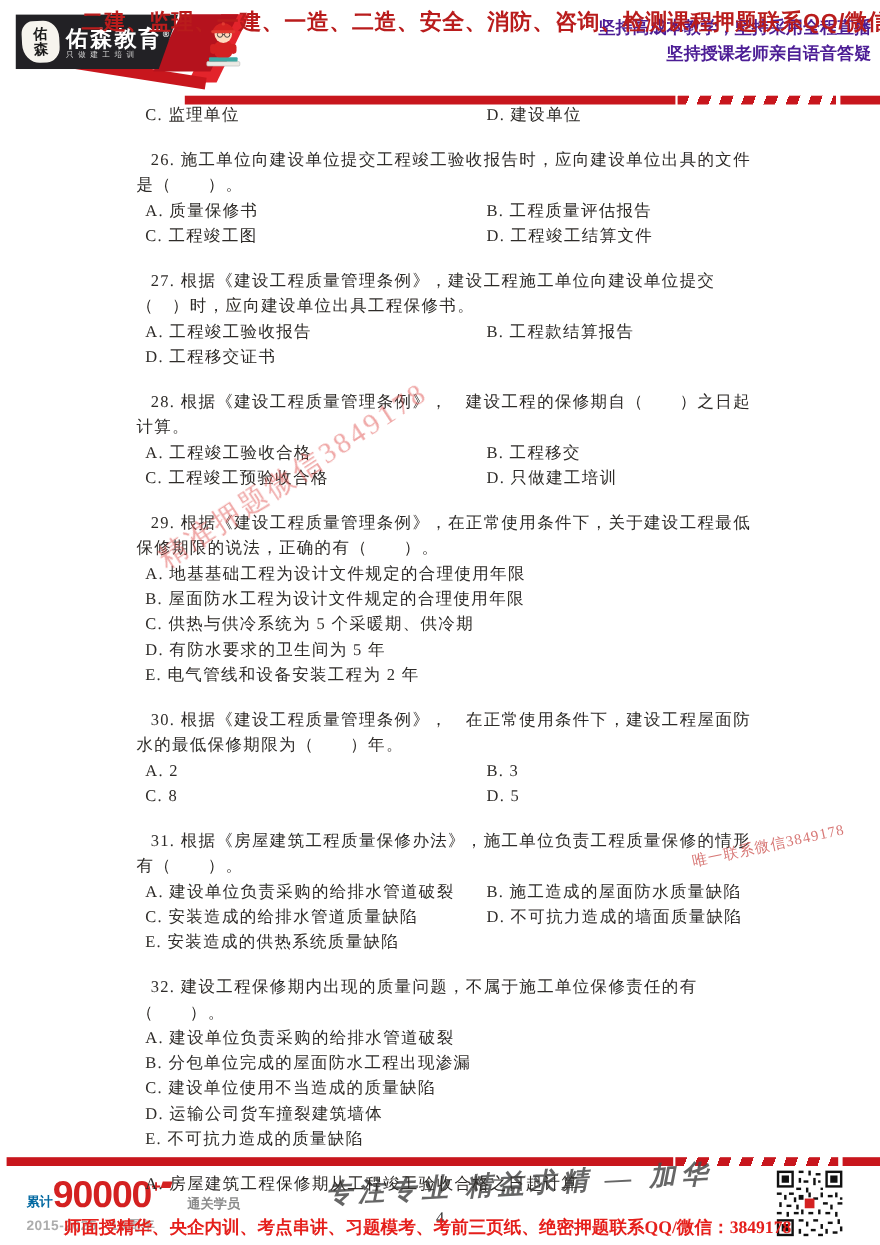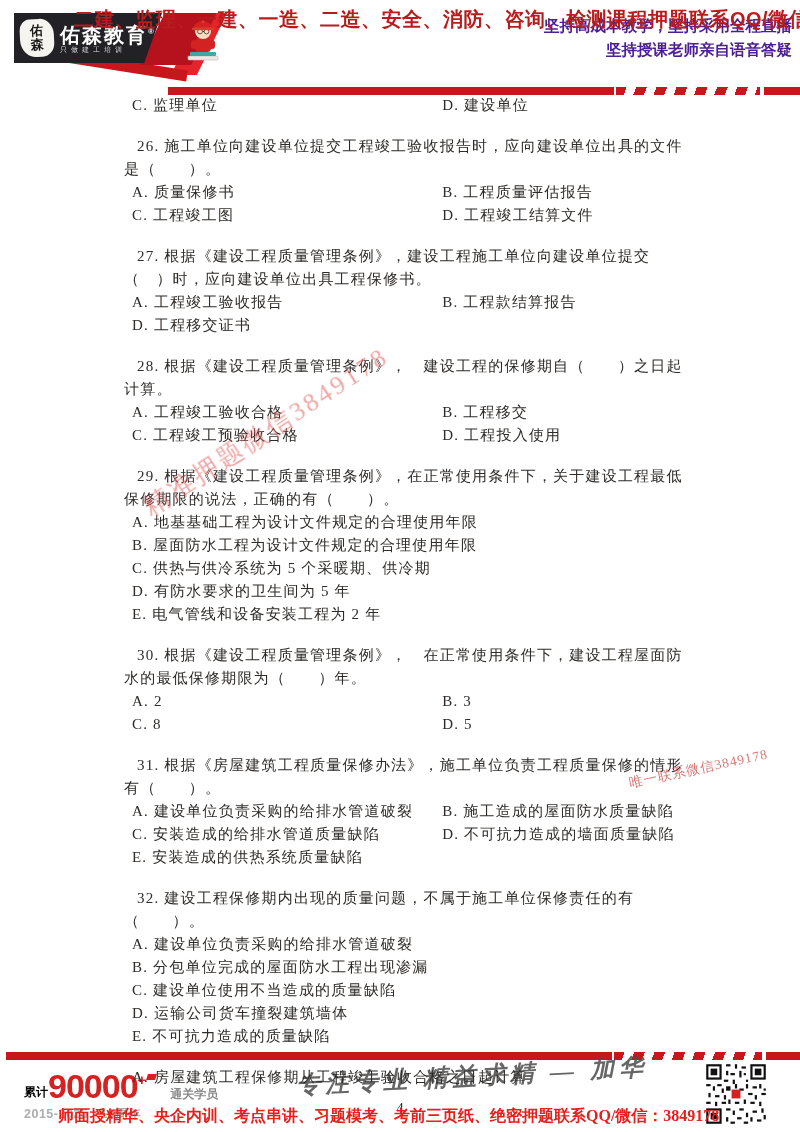--- a/index.html
+++ b/index.html
@@ -53,21 +53,21 @@
     transform:rotate(-33deg);transform-origin:left center;
     font-size:26px;letter-spacing:3px;color:rgba(226,95,92,.55);filter:blur(.4px);
   }
   .wm2{
     position:absolute;left:628px;top:760px;z-index:4;white-space:nowrap;
     transform:rotate(-12deg);font-size:13.5px;letter-spacing:1px;color:rgba(205,85,82,.8);
   }
   
   .stats{position:absolute;left:24px;top:1070px;z-index:2;font-family:"Liberation Sans",sans-serif;}
   .stats-row1{display:flex;align-items:flex-start;}
-  .stats-pre{font-size:12px;font-weight:bold;color:#000000;margin-top:14px;}
+  .stats-pre{font-size:12px;font-weight:bold;color:#0369a1;margin-top:14px;}
   .stats-num{font-size:34px;font-weight:bold;color:#d42121;letter-spacing:-1px;line-height:32px;}
   .stats-plus{font-size:15px;font-weight:bold;color:#d42121;margin-top:1px;}
   .cap-icon{width:9px;height:6px;background:#d42121;margin-top:4px;margin-left:1px;transform:skewX(-18deg);}
   .stats-suf{font-size:12px;font-weight:bold;color:#8b8b8b;margin-top:16px;margin-left:14px;}
   .stats-row2{font-size:12.5px;font-weight:bold;color:#adadad;margin-top:3px;letter-spacing:.5px;}
   .stats-row2 span{margin-left:8px;}
   .calligraphy{
     position:absolute;left:296px;top:1060px;z-index:2;white-space:nowrap;
     font-style:italic;font-weight:bold;font-size:24px;letter-spacing:5px;
     color:#4c4c4c;opacity:.85;transform:rotate(-3deg);
@@ -151,21 +151,21 @@
         <div class="option">B. 工程款结算报告</div>
         <div class="option">D. 工程移交证书</div>
       </div>
     </div>
     <div class="question">
       <div class="stem">28. 根据《建设工程质量管理条例》，　建设工程的保修期自（　　）之日起计算。</div>
       <div class="options cols-2">
         <div class="option">A. 工程竣工验收合格</div>
         <div class="option">B. 工程移交</div>
         <div class="option">C. 工程竣工预验收合格</div>
-        <div class="option">D. 工程投入使用</div>
+        <div class="option">D. 只做建工培训</div>
       </div>
     </div>
     <div class="question">
       <div class="stem">29. 根据《建设工程质量管理条例》，在正常使用条件下，关于建设工程最低保修期限的说法，正确的有（　　）。</div>
       <div class="options cols-1">
         <div class="option">A. 地基基础工程为设计文件规定的合理使用年限</div>
         <div class="option">B. 屋面防水工程为设计文件规定的合理使用年限</div>
         <div class="option">C. 供热与供冷系统为 5 个采暖期、供冷期</div>
         <div class="option">D. 有防水要求的卫生间为 5 年</div>
         <div class="option">E. 电气管线和设备安装工程为 2 年</div>

